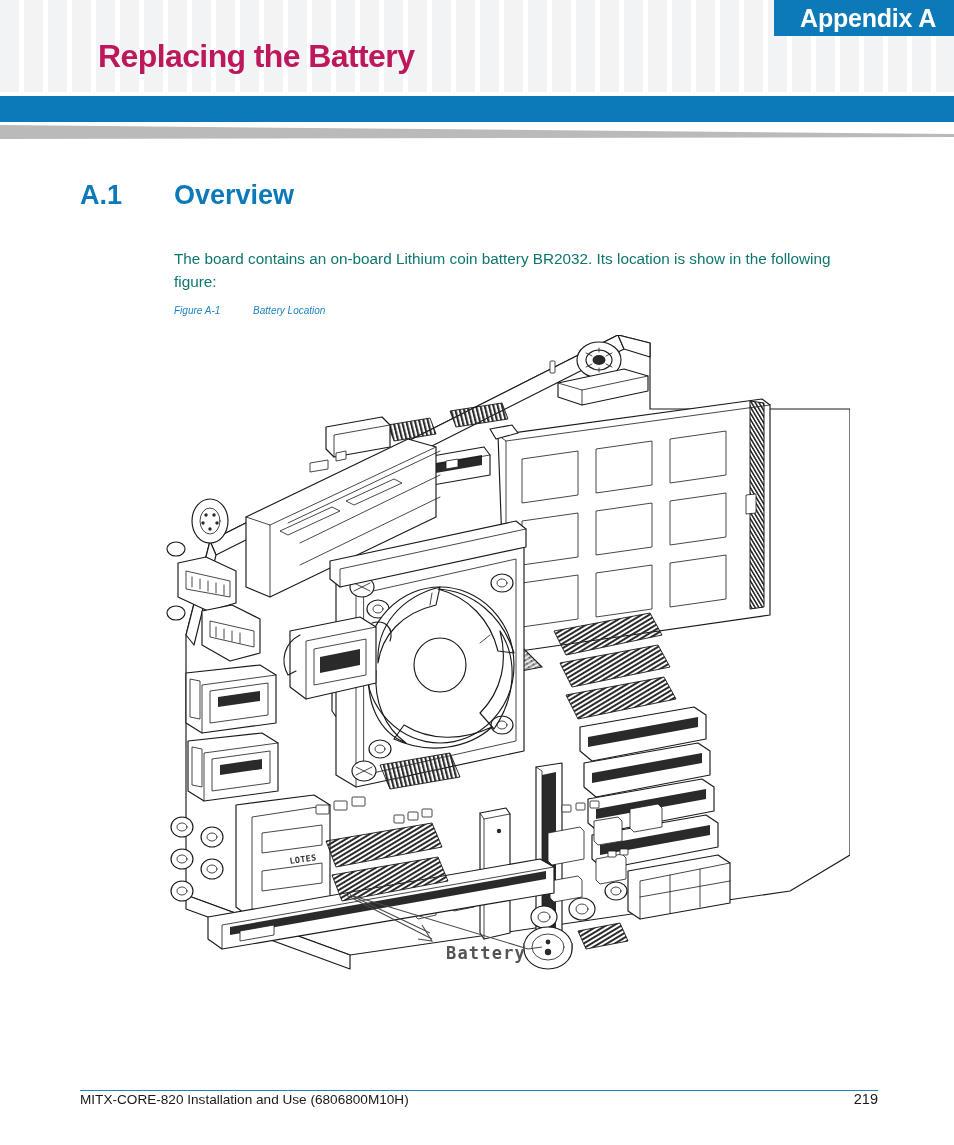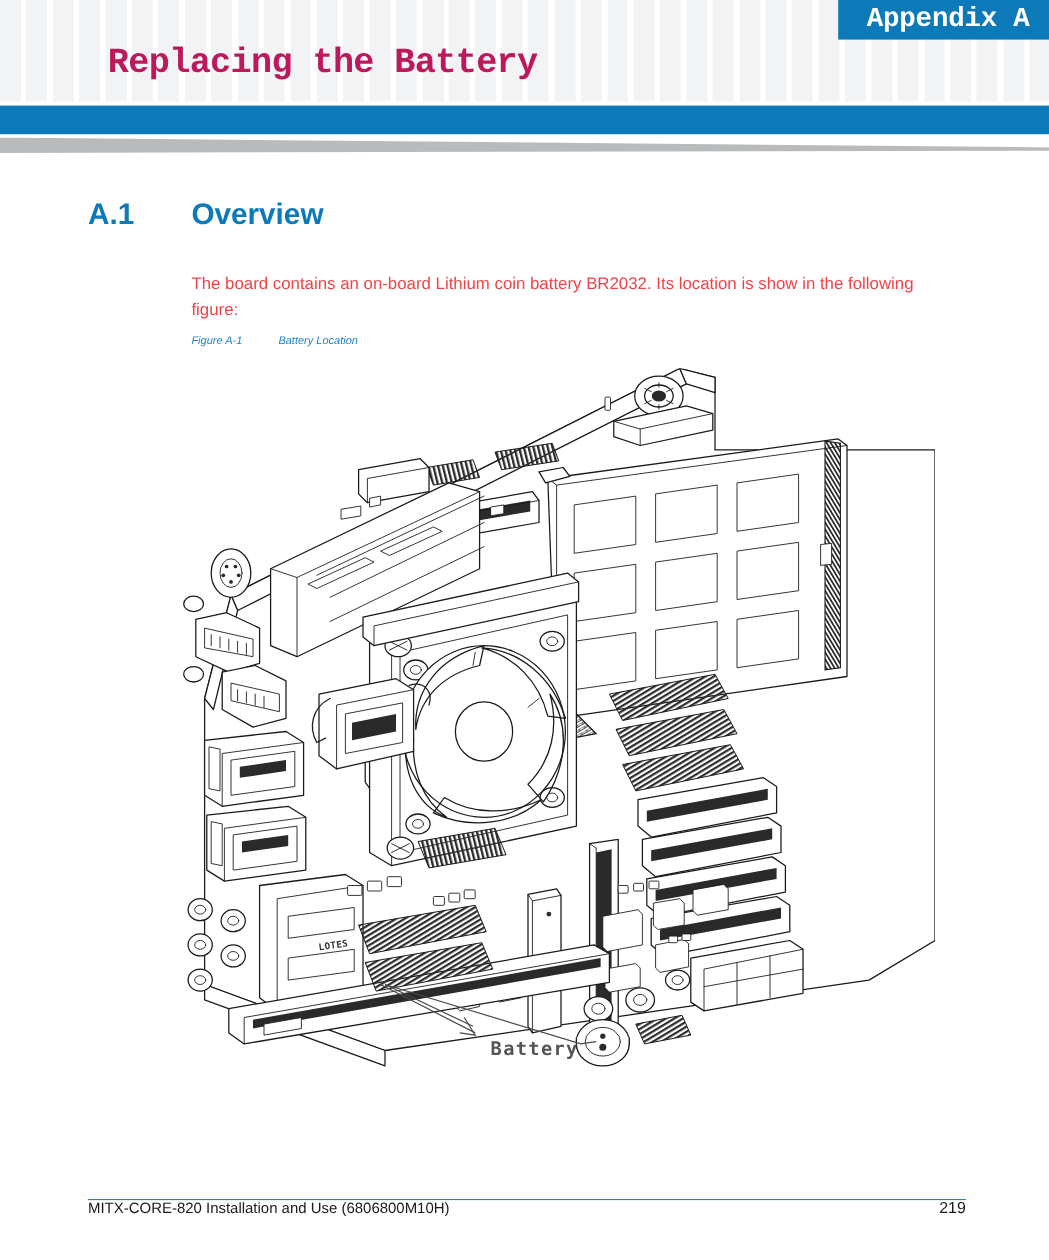--- a/index.html
+++ b/index.html
@@ -16,21 +16,20 @@
     font-family: "Liberation Sans", sans-serif;
     color: #000000;
   }
 
   
   .page-header {
     position: absolute;
     left: 0; top: 0;
     width: 954px;
     height: 124px;
-    font-family: Liberation Mono, monospace;
   }
   .header-grid {
     position: absolute;
     left: 0; top: 0;
     width: 954px;
     height: 92px;
     background-color: #ffffff;
     background-image:
       linear-gradient(to right,  #f2f3f4 19px, transparent 19px),
       linear-gradient(to bottom, #f2f3f4 19px, transparent 19px);
@@ -117,21 +116,21 @@
     left: 174px;
     top: 0;
   }
   .body-paragraph {
     position: absolute;
     left: 174px;
     top: 82px;
     width: 672px;
     font-size: 15.3px;
     line-height: 23px;
-    color: #ef4444;
+    color: #0f766e;
     font-family: "Liberation Sans", sans-serif;
   }
   .figure-caption {
     position: absolute;
     left: 174px;
     top: 155px;
     font-size: 10px;
     font-style: italic;
     color: #1f84c4;
     white-space: nowrap;

